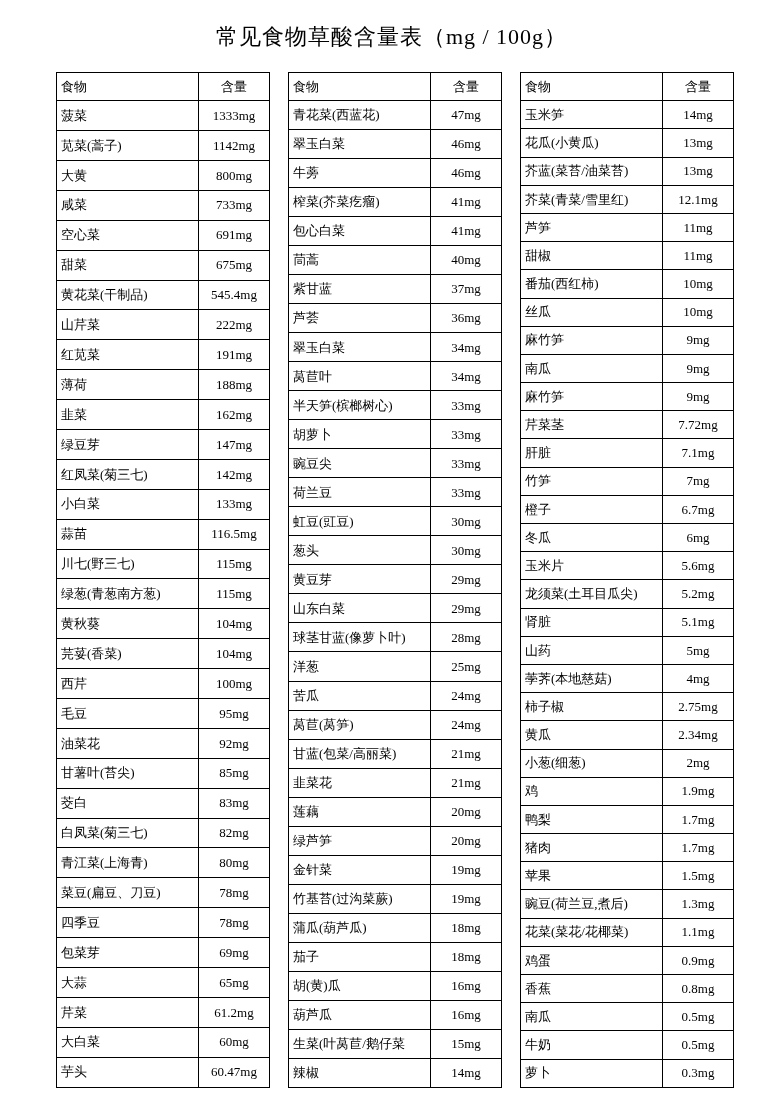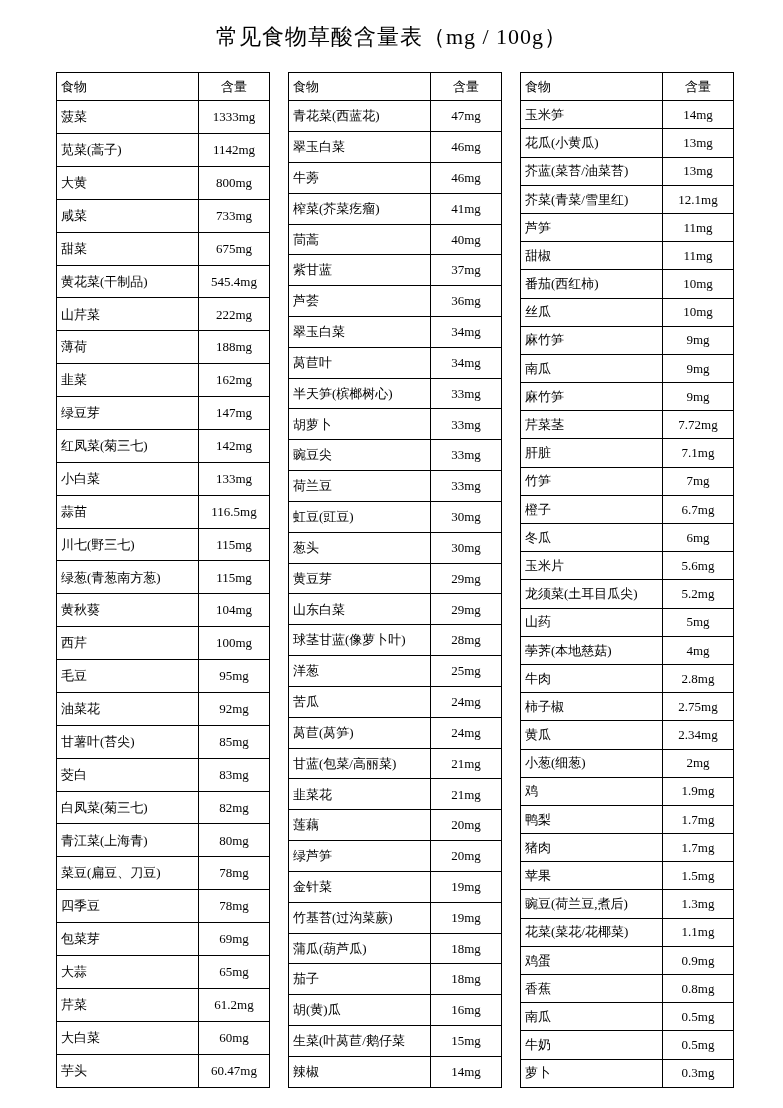--- a/index.html
+++ b/index.html
@@ -97,32 +97,40 @@
           </tr>
           <tr>
             <td class="name">大黄</td>
             <td class="val">800mg</td>
           </tr>
           <tr>
             <td class="name">咸菜</td>
             <td class="val">733mg</td>
           </tr>
           <tr>
+            <td class="name">空心菜</td>
+            <td class="val">691mg</td>
+          </tr>
+          <tr>
             <td class="name">甜菜</td>
             <td class="val">675mg</td>
           </tr>
           <tr>
             <td class="name">黄花菜(干制品)</td>
             <td class="val">545.4mg</td>
           </tr>
           <tr>
             <td class="name">山芹菜</td>
             <td class="val">222mg</td>
           </tr>
           <tr>
+            <td class="name">红苋菜</td>
+            <td class="val">191mg</td>
+          </tr>
+          <tr>
             <td class="name">薄荷</td>
             <td class="val">188mg</td>
           </tr>
           <tr>
             <td class="name">韭菜</td>
             <td class="val">162mg</td>
           </tr>
           <tr>
             <td class="name">绿豆芽</td>
             <td class="val">147mg</td>
@@ -142,20 +150,24 @@
           <tr>
             <td class="name">川七(野三七)</td>
             <td class="val">115mg</td>
           </tr>
           <tr>
             <td class="name shrink">绿葱(青葱南方葱)</td>
             <td class="val">115mg</td>
           </tr>
           <tr>
             <td class="name">黄秋葵</td>
+            <td class="val">104mg</td>
+          </tr>
+          <tr>
+            <td class="name">芫荽(香菜)</td>
             <td class="val">104mg</td>
           </tr>
           <tr>
             <td class="name">西芹</td>
             <td class="val">100mg</td>
           </tr>
           <tr>
             <td class="name">毛豆</td>
             <td class="val">95mg</td>
           </tr>
@@ -232,20 +244,24 @@
           </tr>
           <tr>
             <td class="name">牛蒡</td>
             <td class="val">46mg</td>
           </tr>
           <tr>
             <td class="name">榨菜(芥菜疙瘤)</td>
             <td class="val">41mg</td>
           </tr>
           <tr>
+            <td class="name">包心白菜</td>
+            <td class="val">41mg</td>
+          </tr>
+          <tr>
             <td class="name">茼蒿</td>
             <td class="val">40mg</td>
           </tr>
           <tr>
             <td class="name">紫甘蓝</td>
             <td class="val">37mg</td>
           </tr>
           <tr>
             <td class="name">芦荟</td>
             <td class="val">36mg</td>
@@ -333,20 +349,24 @@
           <tr>
             <td class="name">蒲瓜(葫芦瓜)</td>
             <td class="val">18mg</td>
           </tr>
           <tr>
             <td class="name">茄子</td>
             <td class="val">18mg</td>
           </tr>
           <tr>
             <td class="name">胡(黄)瓜</td>
+            <td class="val">16mg</td>
+          </tr>
+          <tr>
+            <td class="name">葫芦瓜</td>
             <td class="val">16mg</td>
           </tr>
           <tr>
             <td class="name shrink">生菜(叶莴苣/鹅仔菜</td>
             <td class="val">15mg</td>
           </tr>
           <tr>
             <td class="name">辣椒</td>
             <td class="val">14mg</td>
           </tr>
@@ -431,32 +451,32 @@
           </tr>
           <tr>
             <td class="name">玉米片</td>
             <td class="val">5.6mg</td>
           </tr>
           <tr>
             <td class="name shrink">龙须菜(土耳目瓜尖)</td>
             <td class="val">5.2mg</td>
           </tr>
           <tr>
+            <td class="name">肾脏</td>
+            <td class="val">5.1mg</td>
+          </tr>
+          <tr>
             <td class="name">山药</td>
             <td class="val">5mg</td>
           </tr>
           <tr>
             <td class="name">荸荠(本地慈菇)</td>
             <td class="val">4mg</td>
           </tr>
           <tr>
-            <td class="name">牛肉</td>
-            <td class="val">2.8mg</td>
-          </tr>
-          <tr>
             <td class="name">柿子椒</td>
             <td class="val">2.75mg</td>
           </tr>
           <tr>
             <td class="name">黄瓜</td>
             <td class="val">2.34mg</td>
           </tr>
           <tr>
             <td class="name">小葱(细葱)</td>
             <td class="val">2mg</td>

